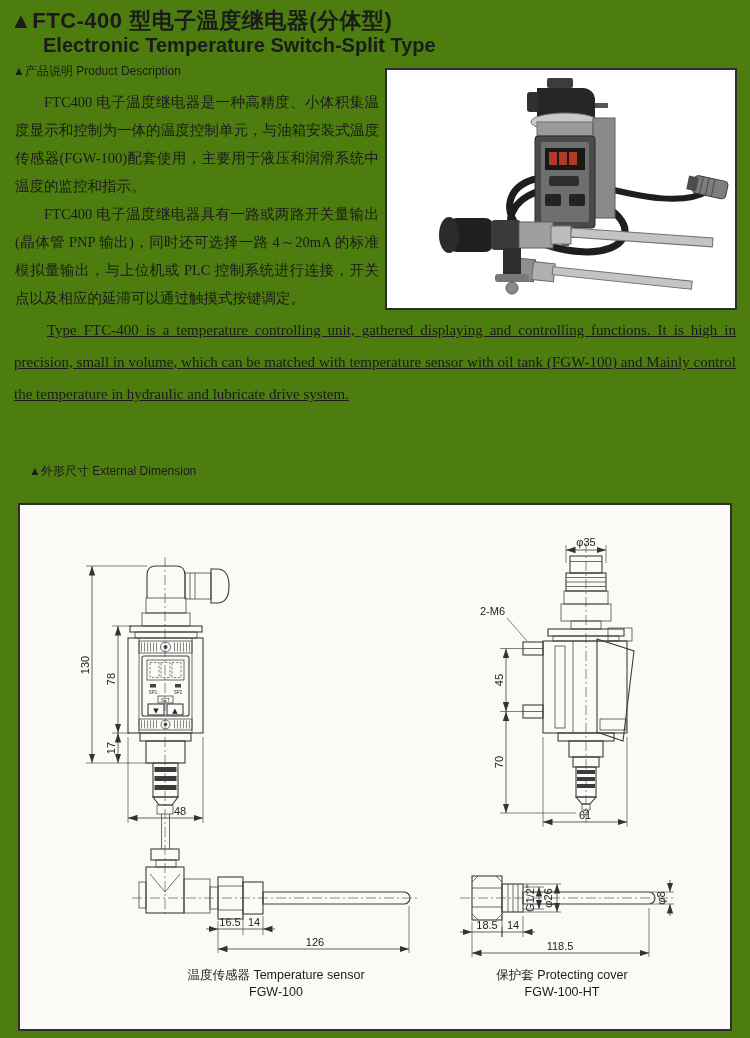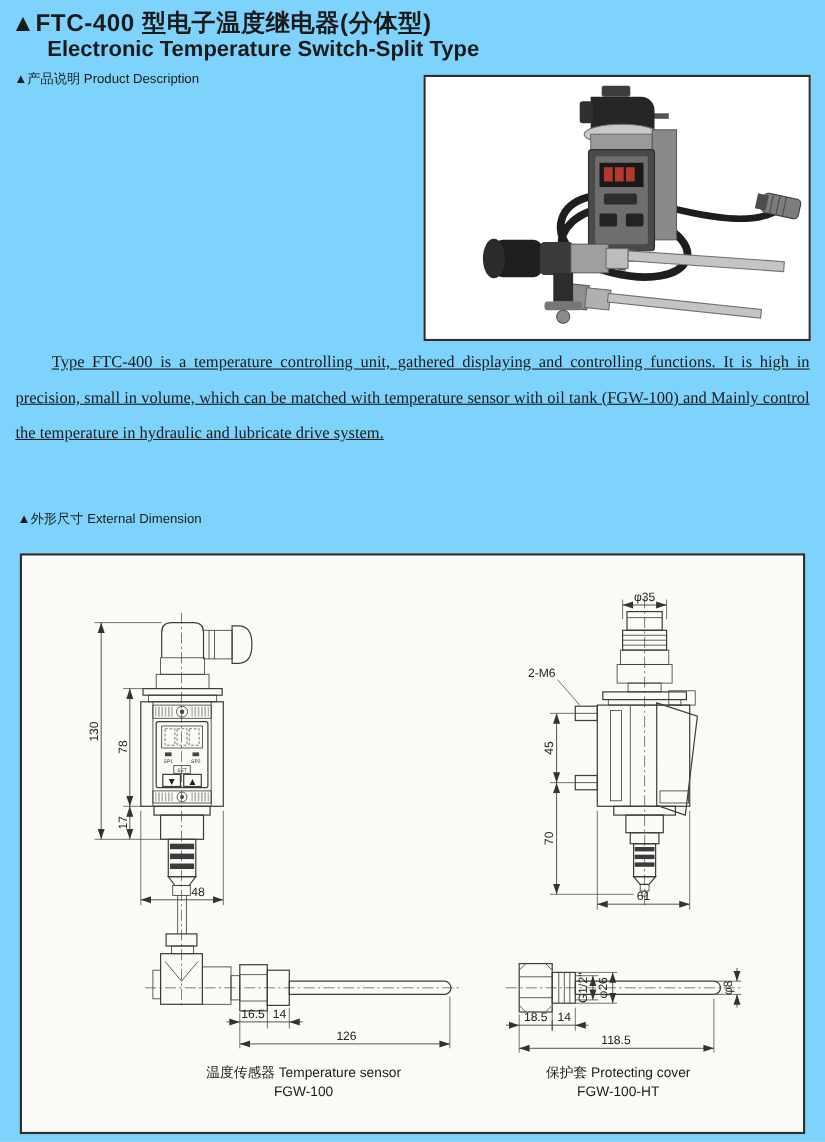--- a/index.html
+++ b/index.html
@@ -1,22 +1,22 @@
 <!DOCTYPE html>
 <html><head>
 <meta charset="utf-8">
 <style>
   html,body{margin:0;padding:0;background:#d8d6d1;}
-  .page{position:relative;width:750px;height:1038px;background:#7dd3fc;color:#1b1b1b;
+  .page{position:relative;width:750px;height:1038px;background:#4d7c0f;color:#1b1b1b;
         font-family:"Liberation Sans",sans-serif;overflow:hidden;}
   .title-zh{position:absolute;left:10px;top:6px;font-size:22px;font-weight:bold;letter-spacing:.5px;}
   .title-en{position:absolute;left:27px;top:34px;font-size:20px;font-weight:bold;margin-left:16px;}
   .sec-heading{position:absolute;font-size:12px;font-weight:normal;}
   #h-product{left:13px;top:63px;}
-  #h-dimension{left:16px;top:463px;}
+  #h-dimension{left:29px;top:463px;}
   .zh-text{position:absolute;left:15px;top:88px;width:364px;font-family:"Liberation Serif",serif;
            font-size:14.5px;line-height:28px;text-align:justify;}
   .zh-text p{margin:0;text-indent:2em;}
   .photo-box{position:absolute;left:385px;top:68px;width:352px;height:242px;background:#ffffff;
              border:2px solid #2e2e2e;box-sizing:border-box;}
   .en-text{position:absolute;left:14px;top:314px;width:722px;font-family:"Liberation Serif",serif;
            font-size:15px;line-height:32px;text-align:justify;text-decoration:underline;}
   .en-text p{margin:0;text-indent:2.2em;}
   .drawing-box{position:absolute;left:18px;top:503px;width:714px;height:528px;background:#fbfaf7;
                border:2px solid #2e2e2e;box-sizing:border-box;}
@@ -36,20 +36,24 @@
 </head>
 <body>
 
 <div class="page">
 
   <div class="title-zh">▲FTC-400 型电子温度继电器(分体型)</div>
   <div class="title-en">Electronic Temperature Switch-Split Type</div>
 
   <div class="sec-heading" id="h-product">▲产品说明  Product Description</div>
 
+  <div class="zh-text">
+    <p>FTC400 电子温度继电器是一种高精度、小体积集温度显示和控制为一体的温度控制单元，与油箱安装式温度传感器(FGW-100)配套使用，主要用于液压和润滑系统中温度的监控和指示。</p>
+    <p>FTC400 电子温度继电器具有一路或两路开关量输出(晶体管 PNP 输出)，同时还可选择一路 4～20mA 的标准模拟量输出，与上位机或 PLC 控制系统进行连接，开关点以及相应的延滞可以通过触摸式按键调定。</p>
+  </div>
 
   <div class="photo-box">
     <svg width="348" height="238" viewBox="0 0 348 238">
       <rect x="0" y="0" width="348" height="238" fill="#ffffff"></rect>
 
       <path d="M175,150 C90,195 120,95 195,125 C268,152 240,195 170,178 C96,160 112,88 196,112" fill="none" stroke="#1e1e1e" stroke-width="7" stroke-linecap="round"></path>
       <path d="M196,112 C260,130 300,135 322,120" fill="none" stroke="#1e1e1e" stroke-width="6" stroke-linecap="round"></path>
 
       <g transform="rotate(12 322 118)">
         <rect x="306" y="108" width="34" height="18" rx="4" fill="#7d7d7d" stroke="#3a3a3a"></rect>

